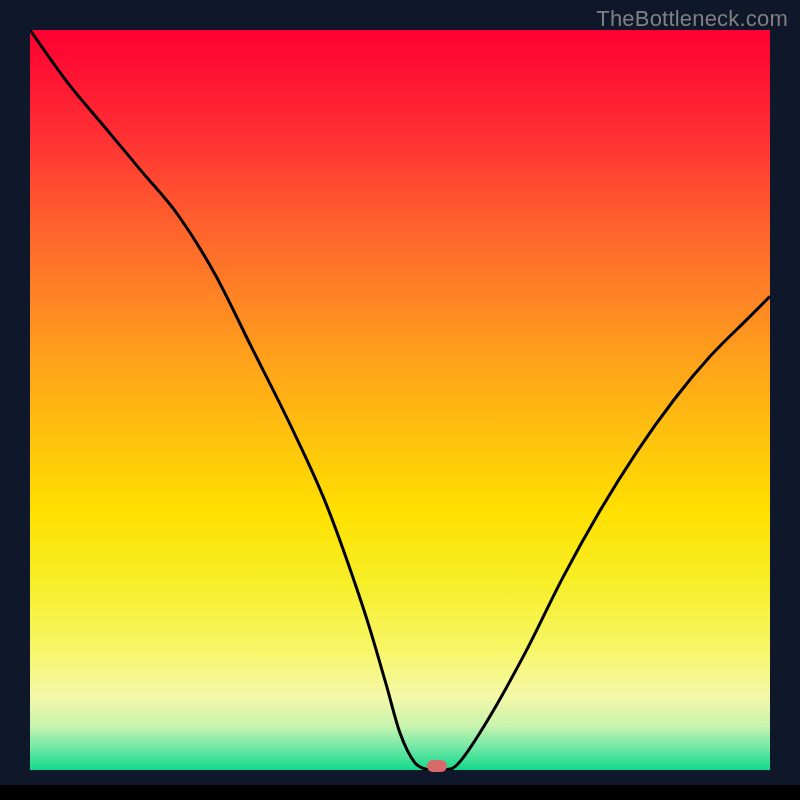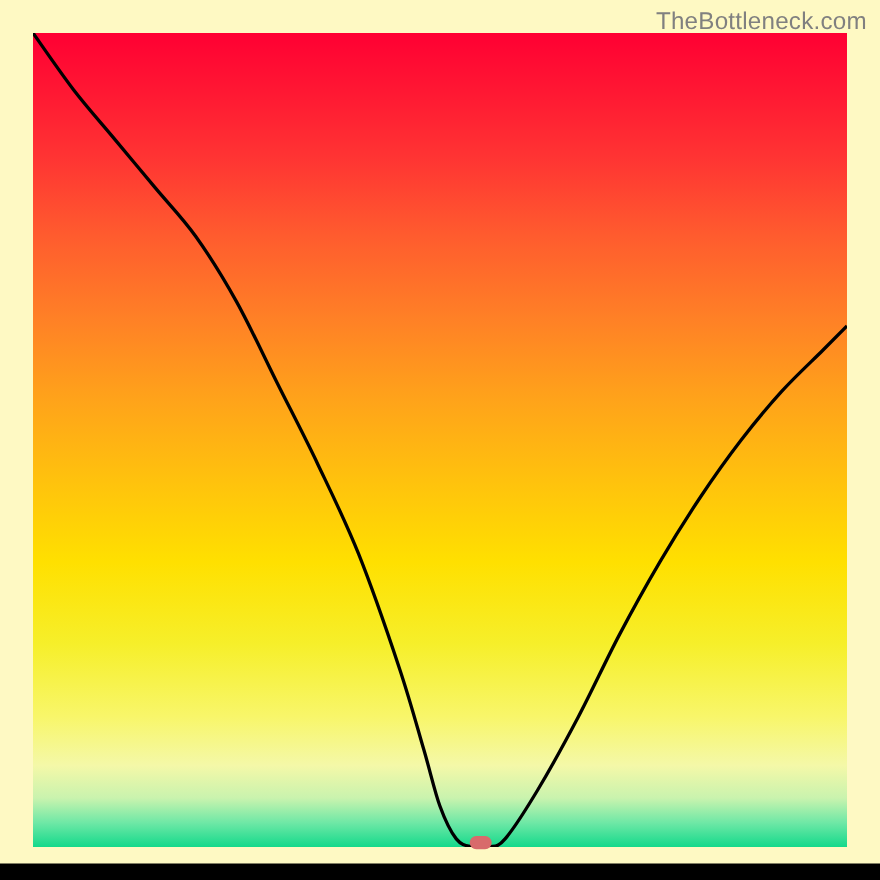--- a/index.html
+++ b/index.html
@@ -8,21 +8,21 @@
     width: 800px;
     height: 800px;
     background: #000;
     overflow: hidden;
     font-family: Arial, Helvetica, sans-serif;
   }
   .frame {
     position: relative;
     width: 800px;
     height: 785px;
-    background: #fef9c3;
+    background: #0f172a;
   }
   .plot {
     position: absolute;
     left: 30px;
     top: 30px;
     width: 740px;
     height: 740px;
     
     background: linear-gradient(to bottom,
       #ff0033 0%,

